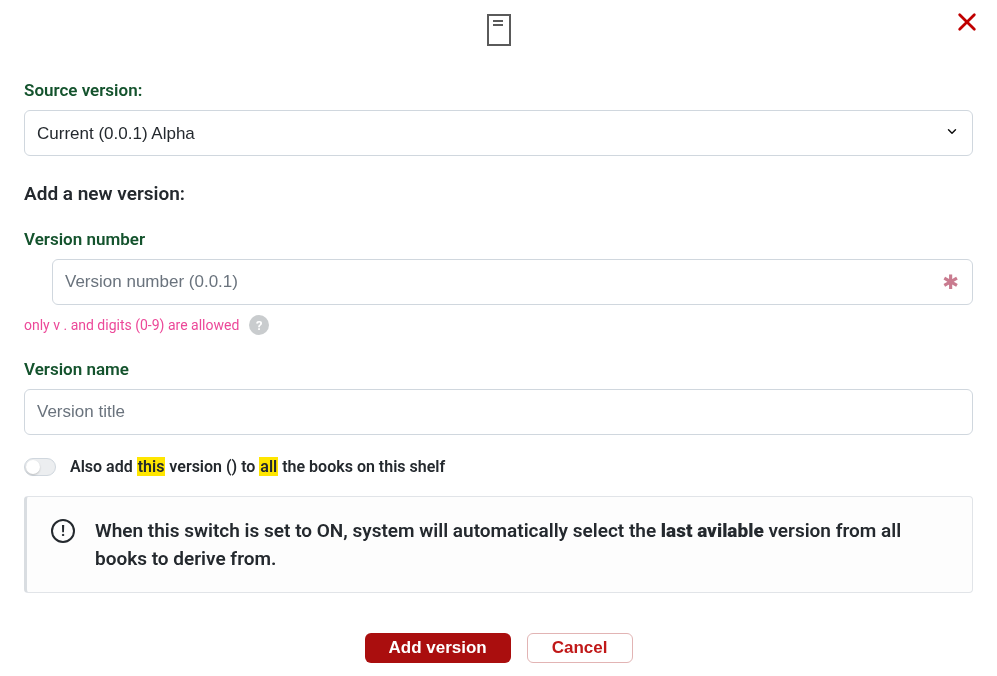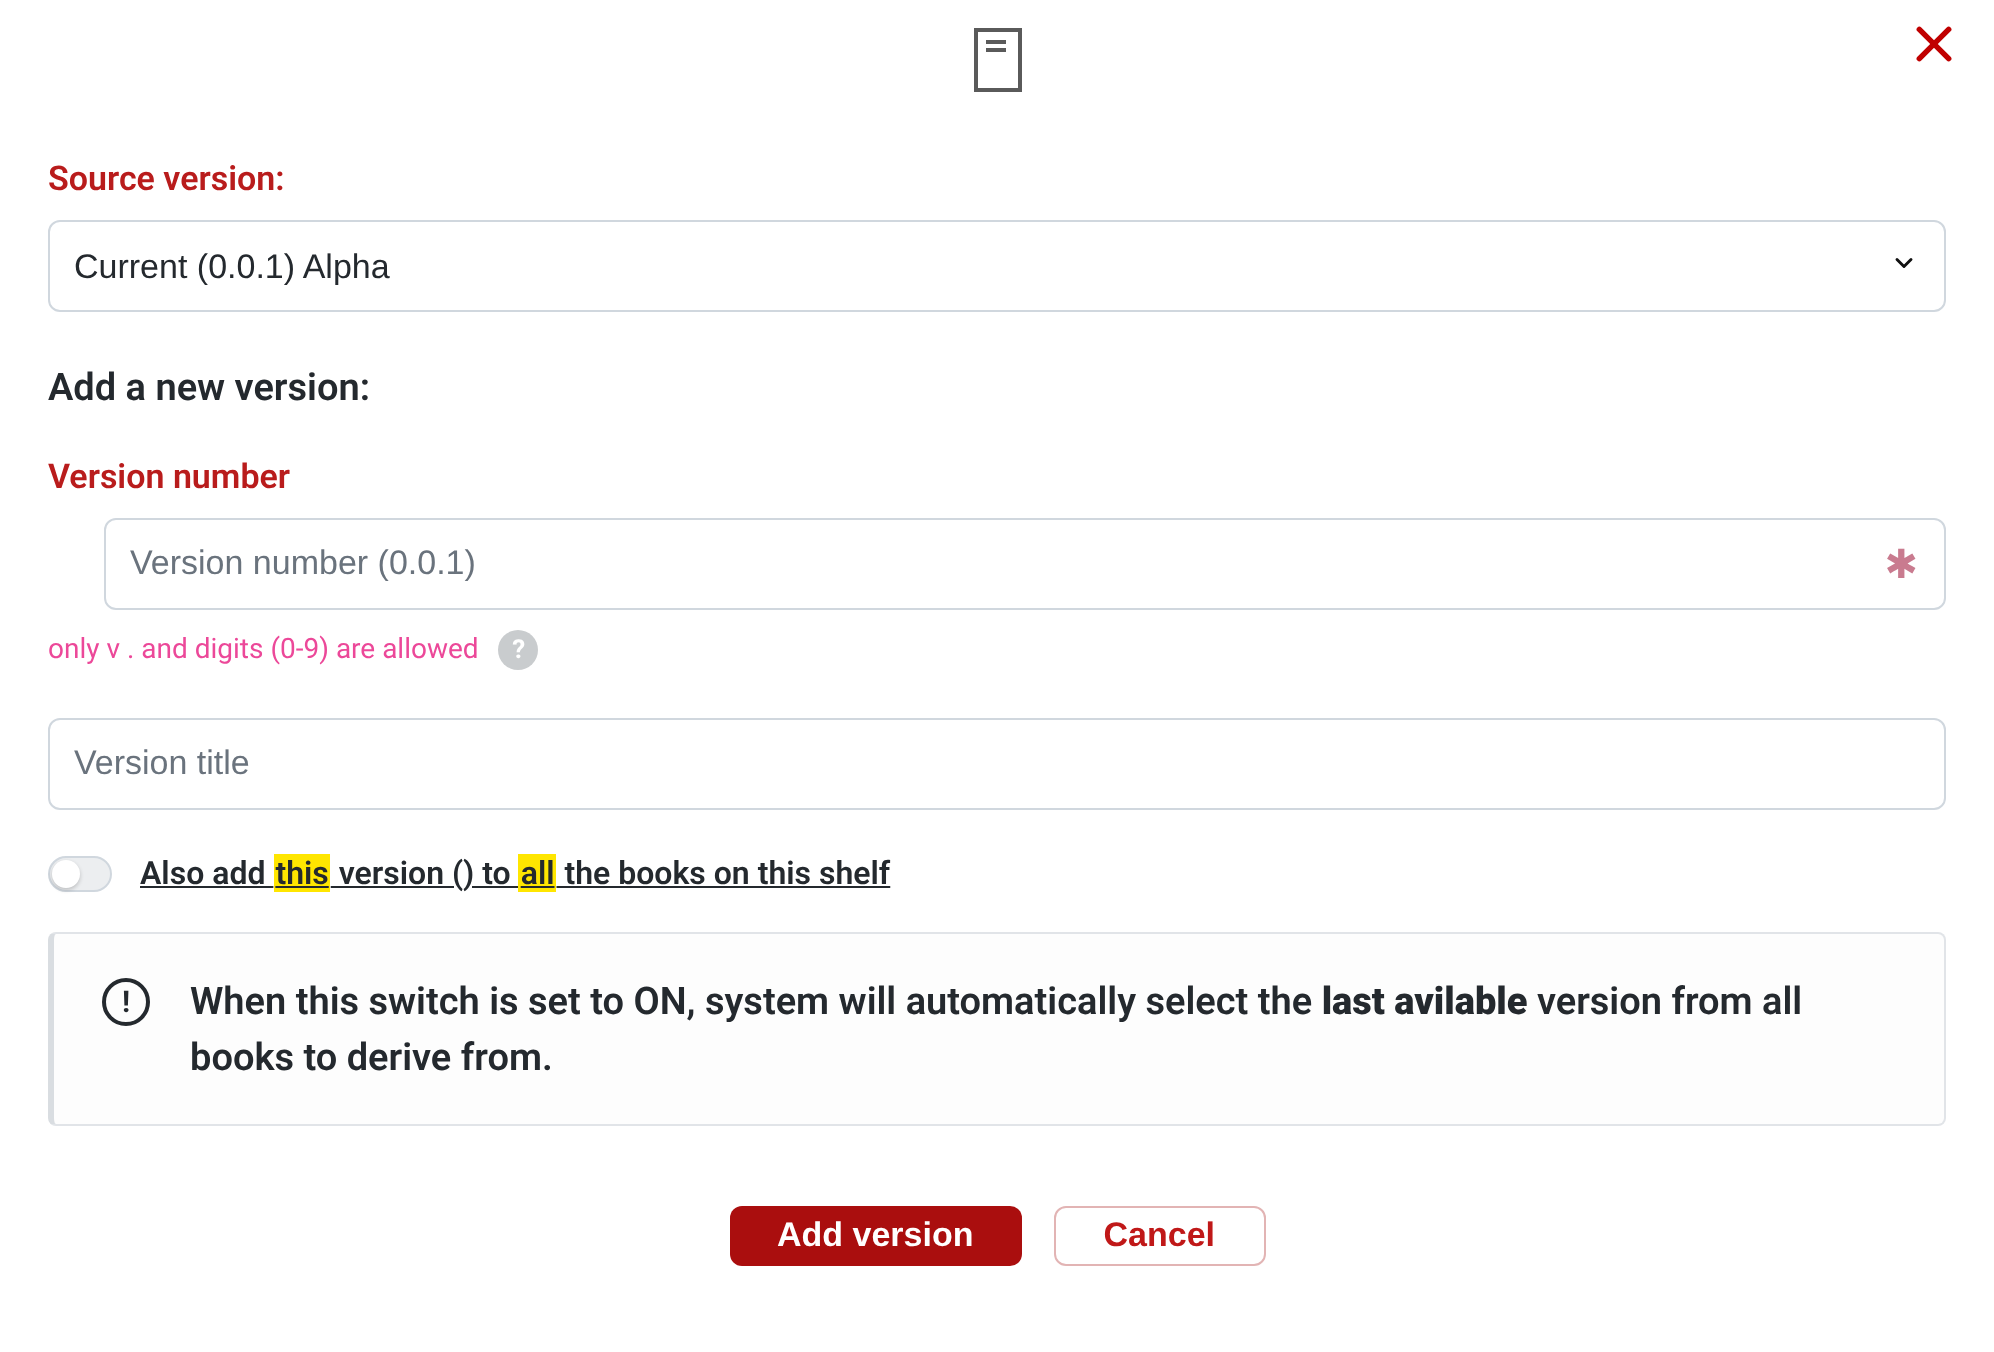--- a/index.html
+++ b/index.html
@@ -52,21 +52,21 @@
       cursor: pointer;
       color: #c00000;
     }
     .close-btn svg { width: 22px; height: 22px; }
     .form {
       margin-top: 30px;
     }
     .label {
       font-size: 17px;
       font-weight: 600;
-      color: #b91c1c;
+      color: #14532d;
       margin-bottom: 10px;
     }
     .select, .text-input {
       width: 100%;
       height: 46px;
       border: 1px solid #d0d7de;
       border-radius: 6px;
       background: #fff;
       font-size: 17px;
       color: #24292e;
@@ -134,21 +134,20 @@
       justify-content: center;
       font-size: 13px;
       font-weight: 700;
       cursor: pointer;
     }
     .toggle-row {
       display: flex;
       align-items: center;
       gap: 14px;
       margin-top: 22px;
-      text-decoration: underline;
     }
     .toggle {
       width: 32px;
       height: 18px;
       border-radius: 10px;
       background: #eceef0;
       border: 1px solid #d0d7de;
       position: relative;
       cursor: pointer;
       flex-shrink: 0;
@@ -265,20 +264,21 @@
   <div class="label">Version number</div>
   <div class="input-wrap">
     <input type="text" class="text-input" placeholder="Version number (0.0.1)" style="">
     <span class="req-star">✱</span>
   </div>
   <div class="helper-row">
     <span class="helper-text">only v . and digits (0-9) are allowed</span>
     <span class="help-icon">?</span>
   </div>
 
+  <div class="label">Version name</div>
   <input type="text" class="text-input mb-field" placeholder="Version title" style="">
 
   <div class="toggle-row">
     <div class="toggle"></div>
     <div class="toggle-label"><span>Also add </span><span class="hl">this</span><span> version () to </span><span class="hl">all</span><span> the books on this shelf</span></div>
   </div>
 
   <div class="info-panel">
     <div class="info-icon">!</div>
     <div class="info-text"><span>When this switch is set to ON, system will automatically select the </span><strong>last avilable</strong><span> version from all books to derive from.</span></div>

